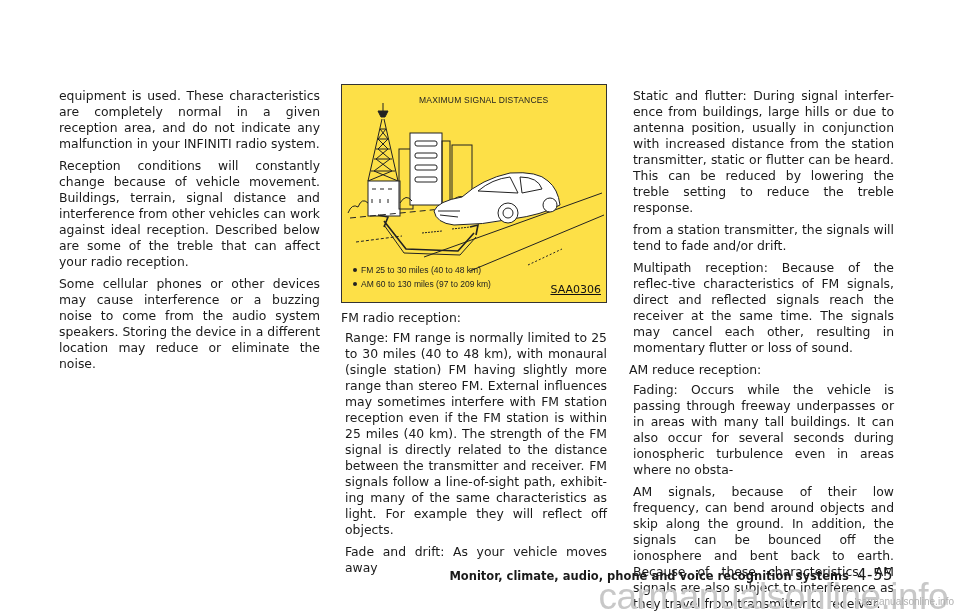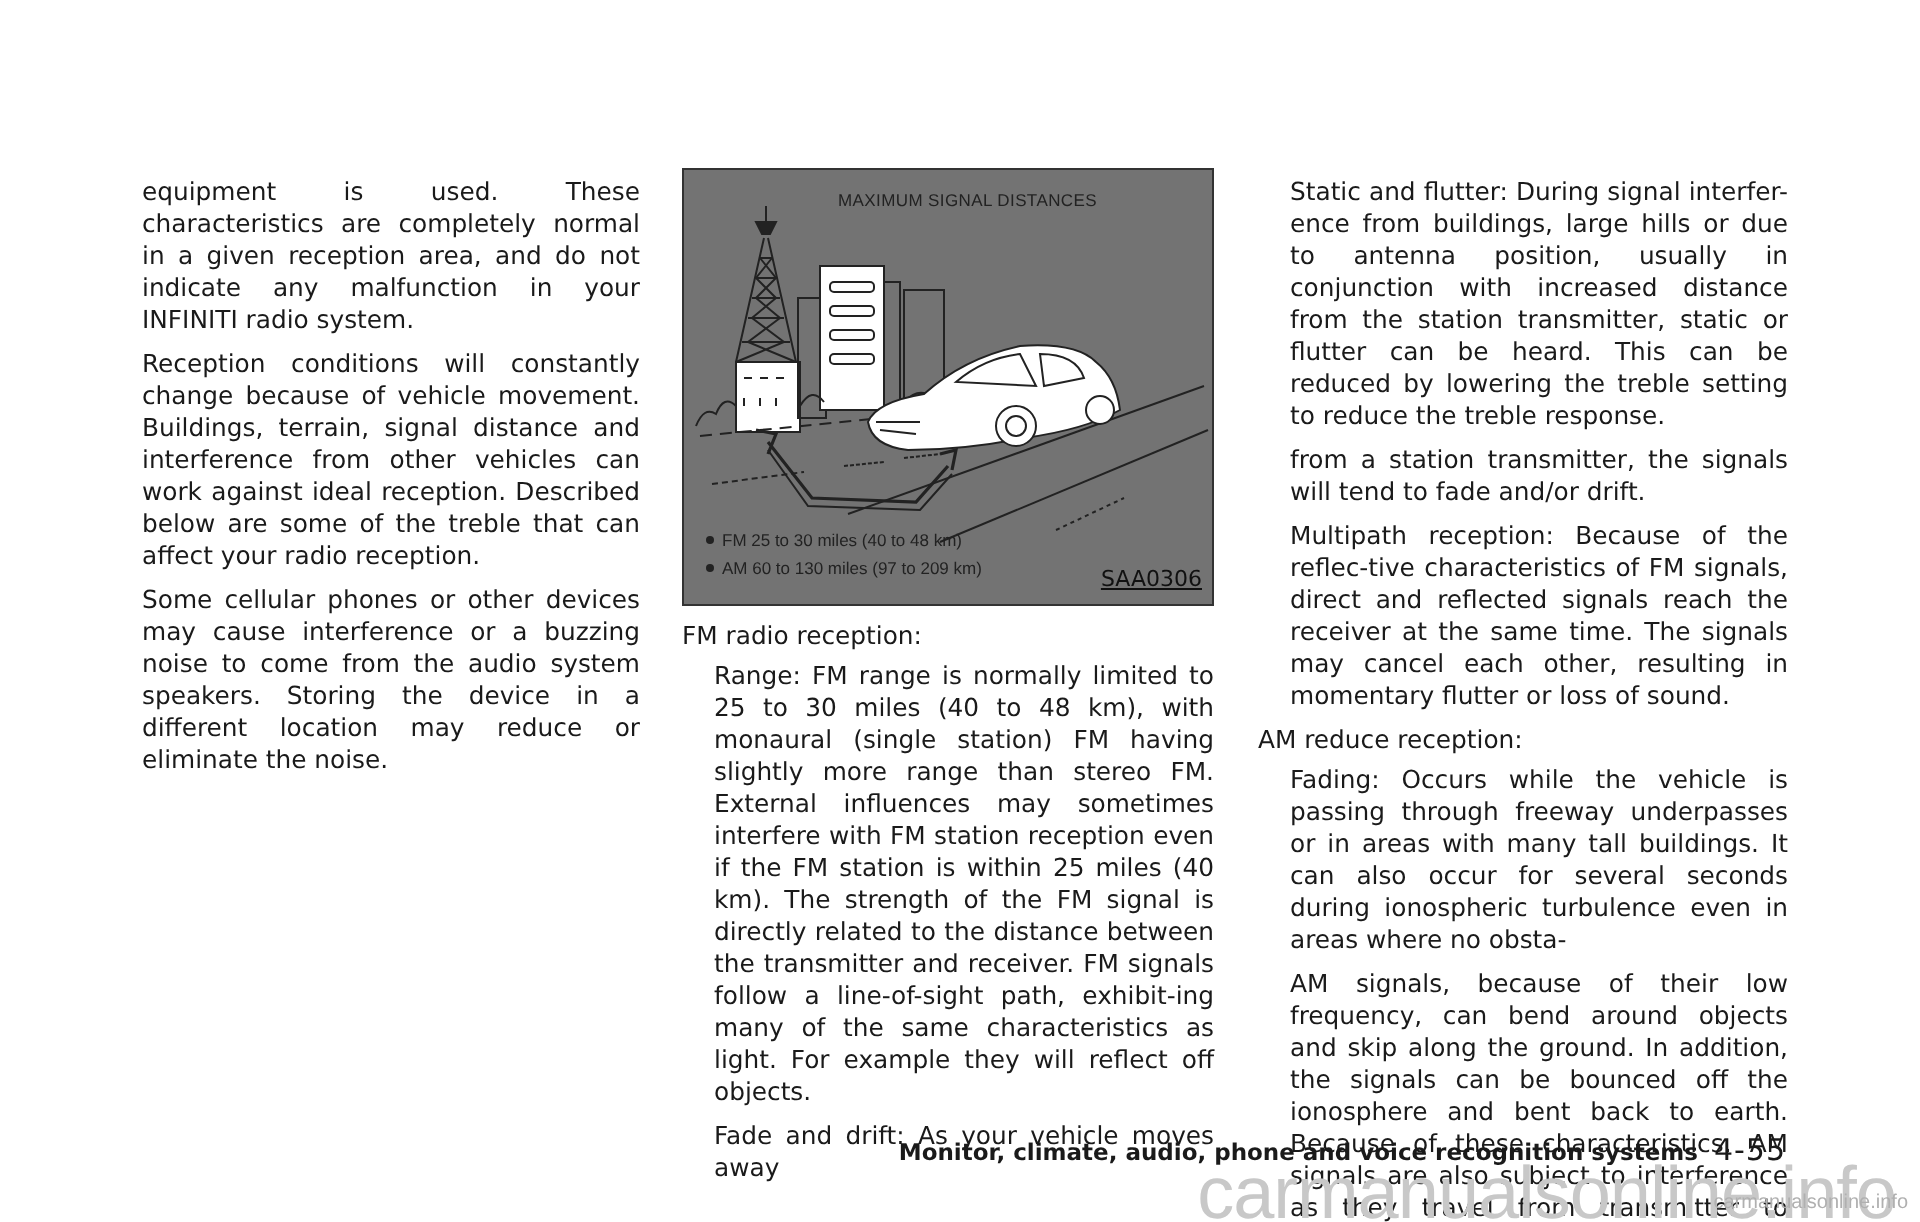--- a/index.html
+++ b/index.html
@@ -1,24 +1,24 @@
 <!DOCTYPE html>
 <html><head>
   <meta charset="utf-8">
   <style>
     html, body { margin: 0; padding: 0; background: #ffffff; }
     body { width: 960px; height: 611px; position: relative; overflow: hidden;
       font-family: "DejaVu Sans", "Liberation Sans", sans-serif; color: #1a1a1a; }
     .col { position: absolute; top: 88px; font-size: 12.4px; line-height: 16px; }
-    .col p { margin: 0 0 6px 16px; text-align: justify; text-align-last: left; hyphens: none; }
+    .col p { margin: 0 0 6px 4px; text-align: justify; text-align-last: left; hyphens: none; }
     .col h3 { margin: 0 0 4px 0; font-size: 12.4px; font-weight: normal; line-height: 16px; }
     #col-left { left: 55px; width: 265px; }
     #col-mid { left: 341px; width: 266px; top: 84px; }
     #col-right { left: 629px; width: 265px; }
-    .figure { position: relative; width: 264px; height: 217px; border: 1px solid #333; margin-bottom: 7px; background: #737373; }
+    .figure { position: relative; width: 264px; height: 217px; border: 1px solid #333; margin-bottom: 7px; background: #fde047; }
     .figure svg { position: absolute; left: 0; top: 0; }
     .fig-code { position: absolute; right: 5px; bottom: 4px; font-size: 11px; color: #111; text-decoration: underline; }
     .fig-title { font-family: "Liberation Sans", sans-serif; font-size: 8.5px; fill: #222; letter-spacing: 0.2px; }
     .fig-legend { font-family: "Liberation Sans", sans-serif; font-size: 8.5px; fill: #222; }
     #footer { position: absolute; left: 0; right: 67px; top: 566px; text-align: right; font-size: 11.5px; padding-left: 16px; }
     #footer .section { font-weight: bold; }
     #footer .page { font-size: 15px; margin-left: 8px; letter-spacing: 0.5px; }
     #watermark { position: absolute; right: 12px; top: 576px; font-family: "Liberation Sans", sans-serif;
       font-size: 37px; color: #c8c8c8; letter-spacing: -0.5px; }
     #watermark-small { position: absolute; right: 6px; top: 596px; font-family: "Liberation Sans", sans-serif;

